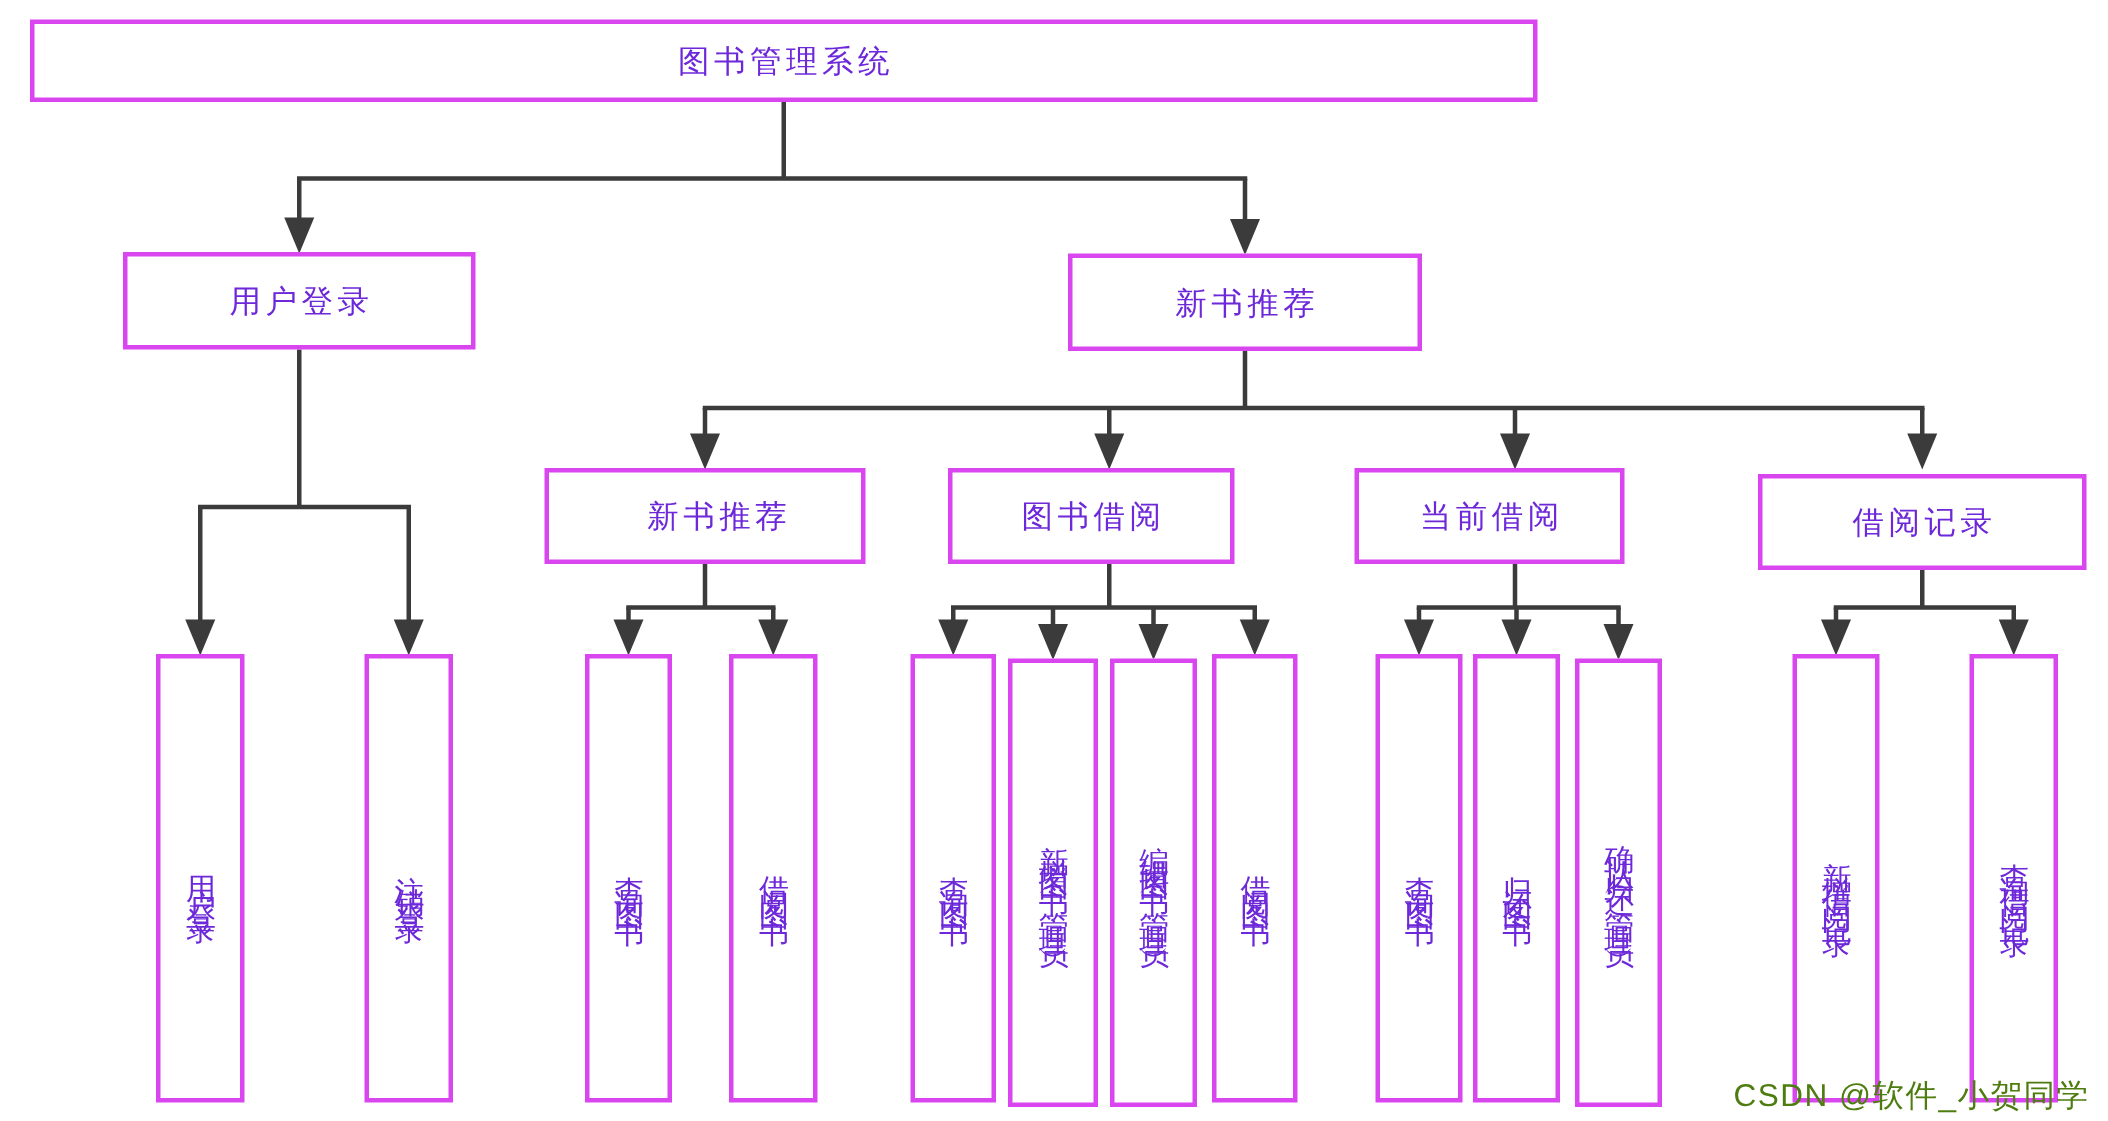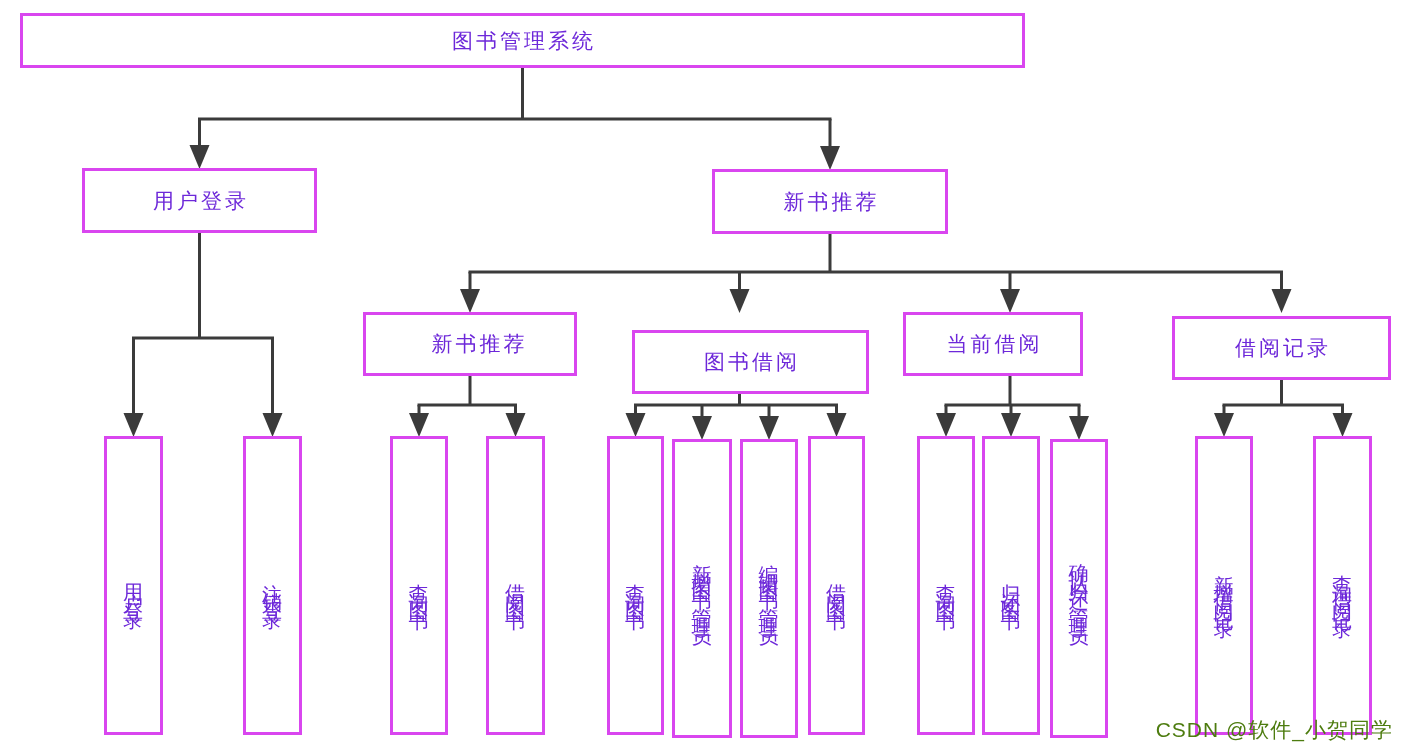--- a/index.html
+++ b/index.html
@@ -100,21 +100,21 @@
     </svg>
   <div id="nodes">
       <div class="node h" style="left: 20px; top: 13px; width: 1005px; height: 55px;">图书管理系统</div>
       <div class="node h" style="left: 82px; top: 168px; width: 235px; height: 65px;">用户登录</div>
       <div class="node v" style="left: 104px; top: 436px; width: 59px; height: 299px;">用户登录</div>
       <div class="node v" style="left: 243px; top: 436px; width: 59px; height: 299px;">注销登录</div>
       <div class="node h" style="left: 712px; top: 169px; width: 236px; height: 65px;">新书推荐</div>
       <div class="node h" style="left: 363px; top: 312px; width: 214px; height: 64px; padding-left: 16px;">新书推荐</div>
       <div class="node v" style="left: 390px; top: 436px; width: 58px; height: 299px;">查询图书</div>
       <div class="node v" style="left: 486px; top: 436px; width: 59px; height: 299px;">借阅图书</div>
-      <div class="node h" style="left: 632px; top: 312px; width: 237px; height: 64px; margin-top: 18px;">图书借阅</div>
+      <div class="node h" style="left: 632px; top: 312px; width: 191px; height: 64px;">图书借阅</div>
       <div class="node v" style="left: 607px; top: 436px; width: 57px; height: 299px;">查询图书</div>
       <div class="node v" style="left: 672px; top: 439px; width: 60px; height: 299px;">新增图书（管理员）</div>
       <div class="node v" style="left: 740px; top: 439px; width: 58px; height: 299px;">编辑图书（管理员）</div>
       <div class="node v" style="left: 808px; top: 436px; width: 57px; height: 299px;">借阅图书</div>
       <div class="node h" style="left: 903px; top: 312px; width: 180px; height: 64px;">当前借阅</div>
       <div class="node v" style="left: 917px; top: 436px; width: 58px; height: 299px;">查询图书</div>
       <div class="node v" style="left: 982px; top: 436px; width: 58px; height: 299px;">归还图书</div>
       <div class="node v" style="left: 1050px; top: 439px; width: 58px; height: 299px;">确认归还（管理员）</div>
       <div class="node h" style="left: 1172px; top: 316px; width: 219px; height: 64px;">借阅记录</div>
       <div class="node v" style="left: 1195px; top: 436px; width: 58px; height: 299px;">新增借阅记录</div>

